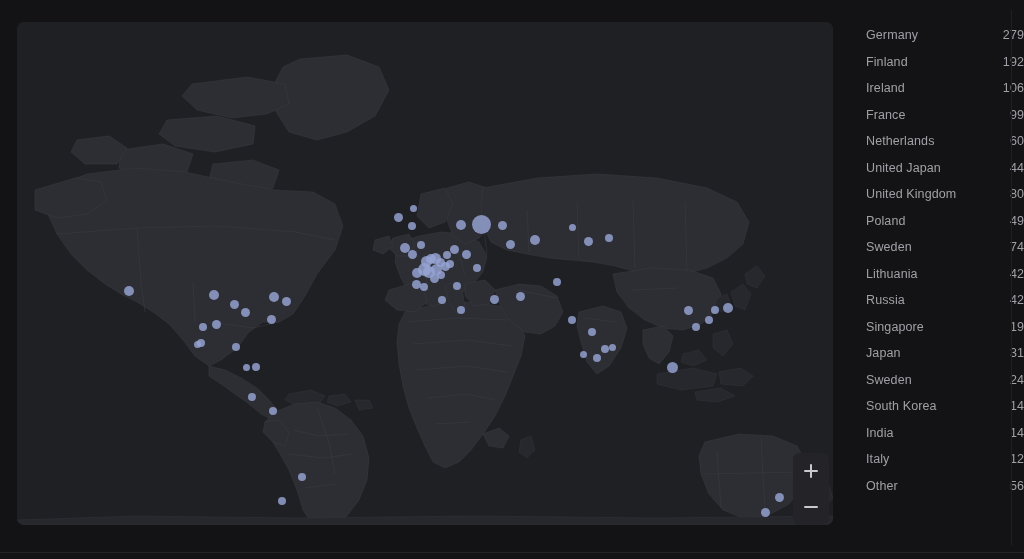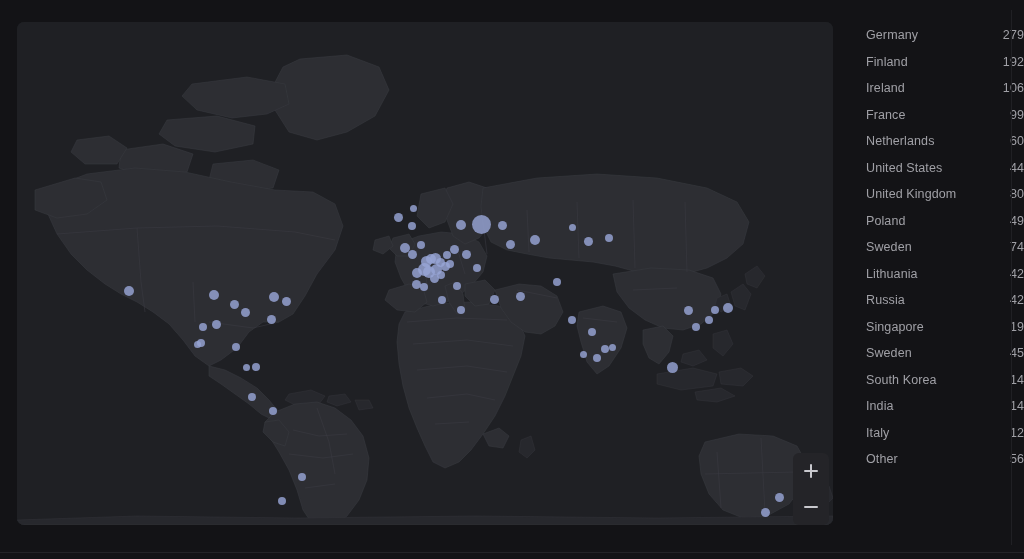--- a/index.html
+++ b/index.html
@@ -387,21 +387,21 @@
       </div>
       <div class="list-row">
         <span class="country-name">France</span>
         <span class="country-value">99</span>
       </div>
       <div class="list-row">
         <span class="country-name">Netherlands</span>
         <span class="country-value">60</span>
       </div>
       <div class="list-row">
-        <span class="country-name">United States</span>
+        <span class="country-name">United Japan</span>
         <span class="country-value">44</span>
       </div>
       <div class="list-row">
         <span class="country-name">United Kingdom</span>
         <span class="country-value">80</span>
       </div>
       <div class="list-row">
         <span class="country-name">Poland</span>
         <span class="country-value">49</span>
       </div>
@@ -415,22 +415,26 @@
       </div>
       <div class="list-row">
         <span class="country-name">Russia</span>
         <span class="country-value">42</span>
       </div>
       <div class="list-row">
         <span class="country-name">Singapore</span>
         <span class="country-value">19</span>
       </div>
       <div class="list-row">
+        <span class="country-name">Japan</span>
+        <span class="country-value">31</span>
+      </div>
+      <div class="list-row">
         <span class="country-name">Sweden</span>
-        <span class="country-value">45</span>
+        <span class="country-value">24</span>
       </div>
       <div class="list-row">
         <span class="country-name">South Korea</span>
         <span class="country-value">14</span>
       </div>
       <div class="list-row">
         <span class="country-name">India</span>
         <span class="country-value">14</span>
       </div>
       <div class="list-row">

